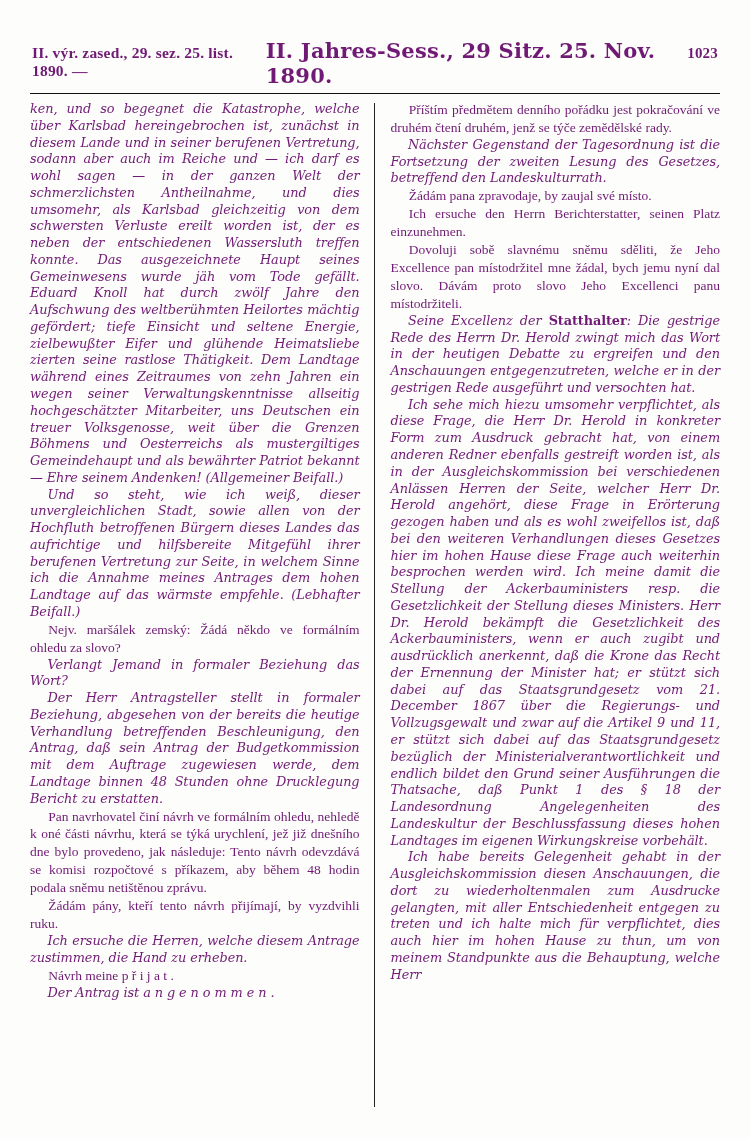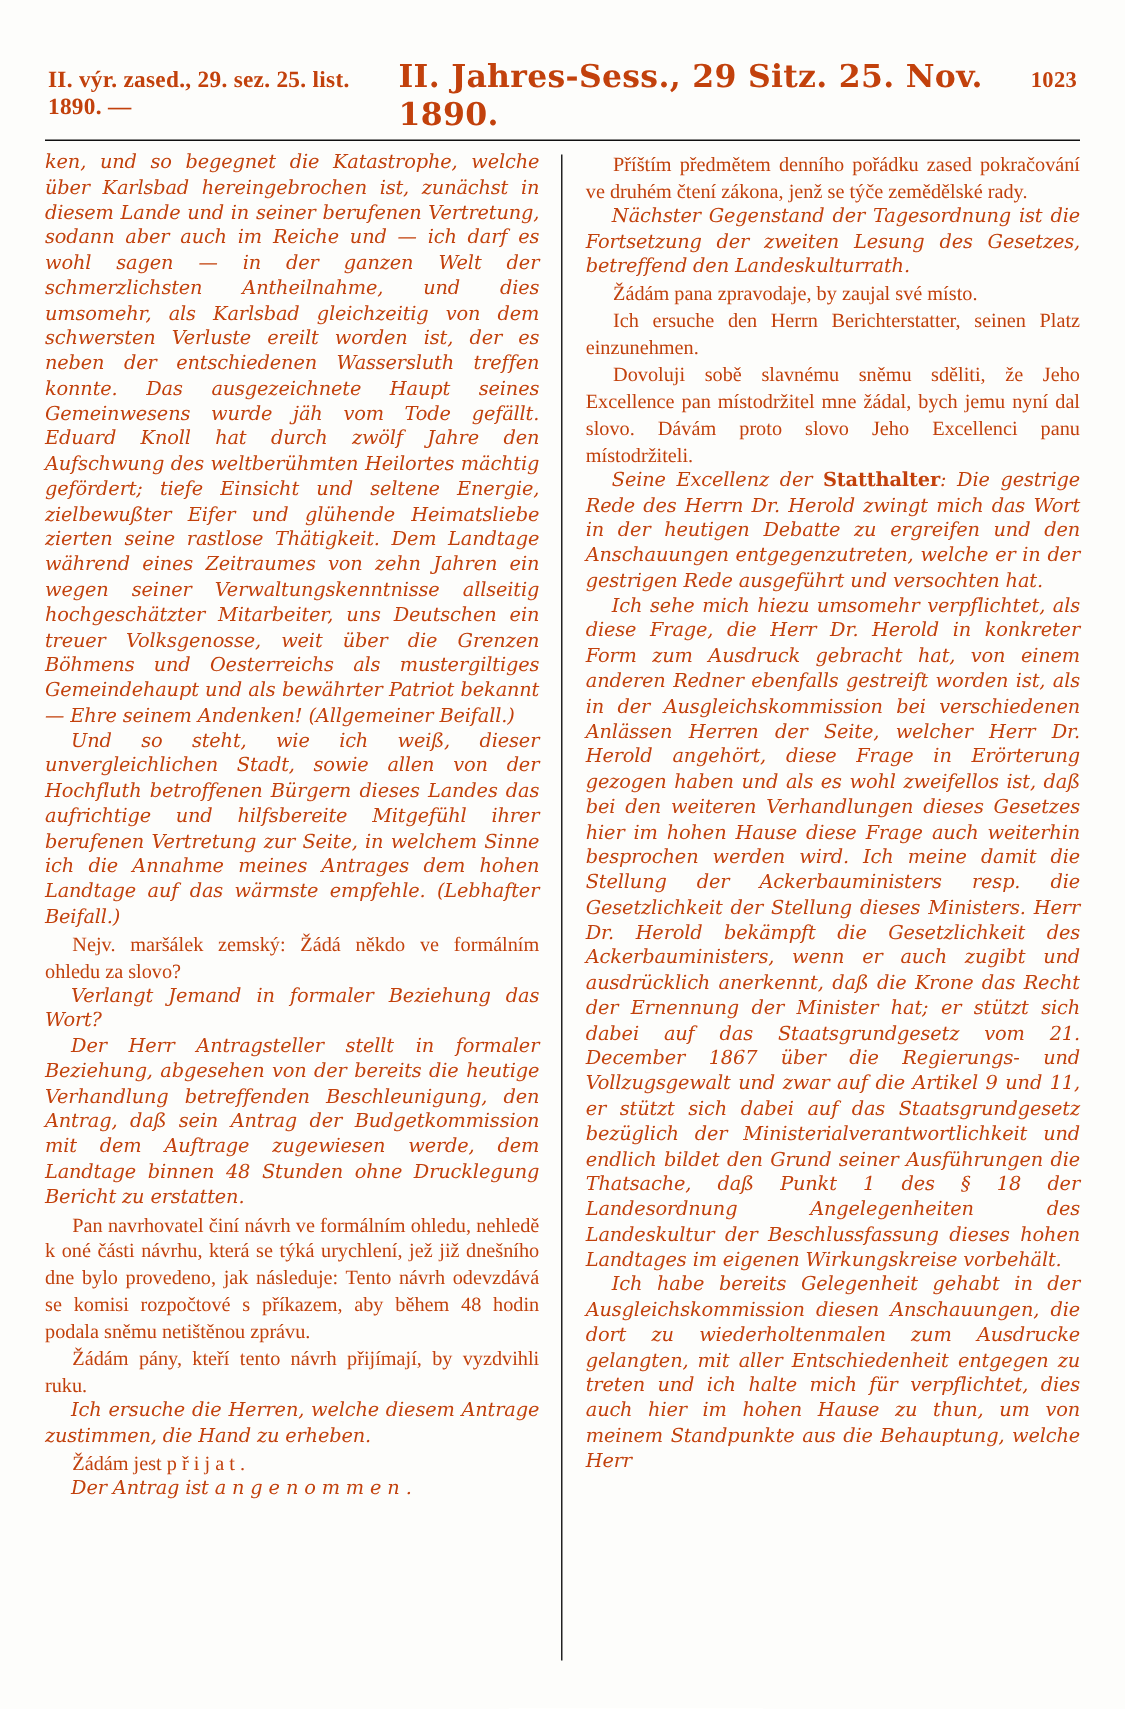--- a/index.html
+++ b/index.html
@@ -8,21 +8,21 @@
     background: #ffffff;
   }
   .page {
     position: relative;
     width: 750px;
     height: 1139px;
     background: #fdfdfb;
     box-sizing: border-box;
     padding: 38px 30px 20px 30px;
     font-family: "Liberation Serif", serif;
-    color: #c2410c;
+    color: #701a75;
     overflow: hidden;
   }
   
   .header {
     display: flex;
     align-items: baseline;
     justify-content: space-between;
     font-weight: bold;
     font-size: 15.5px;
     letter-spacing: .2px;
@@ -121,28 +121,28 @@
       <p class="fraktur noindent">ken, und so begegnet die Katastrophe, welche über Karlsbad hereingebrochen ist, zunächst in diesem Lande und in seiner berufenen Vertretung, sodann aber auch im Reiche und — ich darf es wohl sagen — in der ganzen Welt der schmerzlichsten Antheilnahme, und dies umsomehr, als Karlsbad gleichzeitig von dem schwersten Verluste ereilt worden ist, der es neben der entschiedenen Wassersluth treffen konnte. Das ausgezeichnete Haupt seines Gemeinwesens wurde jäh vom Tode gefällt. Eduard Knoll hat durch zwölf Jahre den Aufschwung des weltberühmten Heilortes mächtig gefördert; tiefe Einsicht und seltene Energie, zielbewußter Eifer und glühende Heimatsliebe zierten seine rastlose Thätigkeit. Dem Landtage während eines Zeitraumes von zehn Jahren ein wegen seiner Verwaltungskenntnisse allseitig hochgeschätzter Mitarbeiter, uns Deutschen ein treuer Volksgenosse, weit über die Grenzen Böhmens und Oesterreichs als mustergiltiges Gemeindehaupt und als bewährter Patriot bekannt — Ehre seinem Andenken! (Allgemeiner Beifall.)</p>
       <p class="fraktur">Und so steht, wie ich weiß, dieser unvergleichlichen Stadt, sowie allen von der Hochfluth betroffenen Bürgern dieses Landes das aufrichtige und hilfsbereite Mitgefühl ihrer berufenen Vertretung zur Seite, in welchem Sinne ich die Annahme meines Antrages dem hohen Landtage auf das wärmste empfehle. (Lebhafter Beifall.)</p>
       <p class="antiqua sp">
         <span class="speaker">Nejv. maršálek zemský:</span><span> Žádá někdo ve formálním ohledu za slovo?</span>
       </p>
       <p class="fraktur">Verlangt Jemand in formaler Beziehung das Wort?</p>
       <p class="fraktur">Der Herr Antragsteller stellt in formaler Beziehung, abgesehen von der bereits die heutige Verhandlung betreffenden Beschleunigung, den Antrag, daß sein Antrag der Budgetkommission mit dem Auftrage zugewiesen werde, dem Landtage binnen 48 Stunden ohne Drucklegung Bericht zu erstatten.</p>
       <p class="antiqua">Pan navrhovatel činí návrh ve formálním ohledu, nehledě k oné části návrhu, která se týká urychlení, jež již dnešního dne bylo provedeno, jak následuje: Tento návrh odevzdává se komisi rozpočtové s příkazem, aby během 48 hodin podala sněmu netištěnou zprávu.</p>
       <p class="antiqua">Žádám pány, kteří tento návrh přijímají, by vyzdvihli ruku.</p>
       <p class="fraktur">Ich ersuche die Herren, welche diesem Antrage zustimmen, die Hand zu erheben.</p>
-      <p class="antiqua">Žádám jest p ř i j a t .</p>
+      <p class="antiqua">Návrh meine p ř i j a t .</p>
       <p class="fraktur">Der Antrag ist a n g e n o m m e n .</p>
     </div>
 
     <div class="divider"></div>
 
     <div class="col right">
-      <p class="antiqua">Příštím předmětem denního pořádku zased pokračování ve druhém čtení zákona, jenž se týče zemědělské rady.</p>
+      <p class="antiqua">Příštím předmětem denního pořádku jest pokračování ve druhém čtení druhém, jenž se týče zemědělské rady.</p>
       <p class="fraktur">Nächster Gegenstand der Tagesordnung ist die Fortsetzung der zweiten Lesung des Gesetzes, betreffend den Landeskulturrath.</p>
       <p class="antiqua">Žádám pana zpravodaje, by zaujal své místo.</p>
       <p class="antiqua">Ich ersuche den Herrn Berichterstatter, seinen Platz einzunehmen.</p>
       <p class="antiqua">Dovoluji sobě slavnému sněmu sděliti, že Jeho Excellence pan místodržitel mne žádal, bych jemu nyní dal slovo. Dávám proto slovo Jeho Excellenci panu místodržiteli.</p>
       <p class="fraktur sp">
         <span>Seine Excellenz der </span><span class="speaker-frak">Statthalter</span><span>: Die gestrige Rede des Herrn Dr. Herold zwingt mich das Wort in der heutigen Debatte zu ergreifen und den Anschauungen entgegenzutreten, welche er in der gestrigen Rede ausgeführt und versochten hat.</span>
       </p>
       <p class="fraktur">Ich sehe mich hiezu umsomehr verpflichtet, als diese Frage, die Herr Dr. Herold in konkreter Form zum Ausdruck gebracht hat, von einem anderen Redner ebenfalls gestreift worden ist, als in der Ausgleichskommission bei verschiedenen Anlässen Herren der Seite, welcher Herr Dr. Herold angehört, diese Frage in Erörterung gezogen haben und als es wohl zweifellos ist, daß bei den weiteren Verhandlungen dieses Gesetzes hier im hohen Hause diese Frage auch weiterhin besprochen werden wird. Ich meine damit die Stellung der Ackerbauministers resp. die Gesetzlichkeit der Stellung dieses Ministers. Herr Dr. Herold bekämpft die Gesetzlichkeit des Ackerbauministers, wenn er auch zugibt und ausdrücklich anerkennt, daß die Krone das Recht der Ernennung der Minister hat; er stützt sich dabei auf das Staatsgrundgesetz vom 21. December 1867 über die Regierungs- und Vollzugsgewalt und zwar auf die Artikel 9 und 11, er stützt sich dabei auf das Staatsgrundgesetz bezüglich der Ministerialverantwortlichkeit und endlich bildet den Grund seiner Ausführungen die Thatsache, daß Punkt 1 des § 18 der Landesordnung Angelegenheiten des Landeskultur der Beschlussfassung dieses hohen Landtages im eigenen Wirkungskreise vorbehält.</p>
       <p class="fraktur">Ich habe bereits Gelegenheit gehabt in der Ausgleichskommission diesen Anschauungen, die dort zu wiederholtenmalen zum Ausdrucke gelangten, mit aller Entschiedenheit entgegen zu treten und ich halte mich für verpflichtet, dies auch hier im hohen Hause zu thun, um von meinem Standpunkte aus die Behauptung, welche Herr</p>
     </div>

